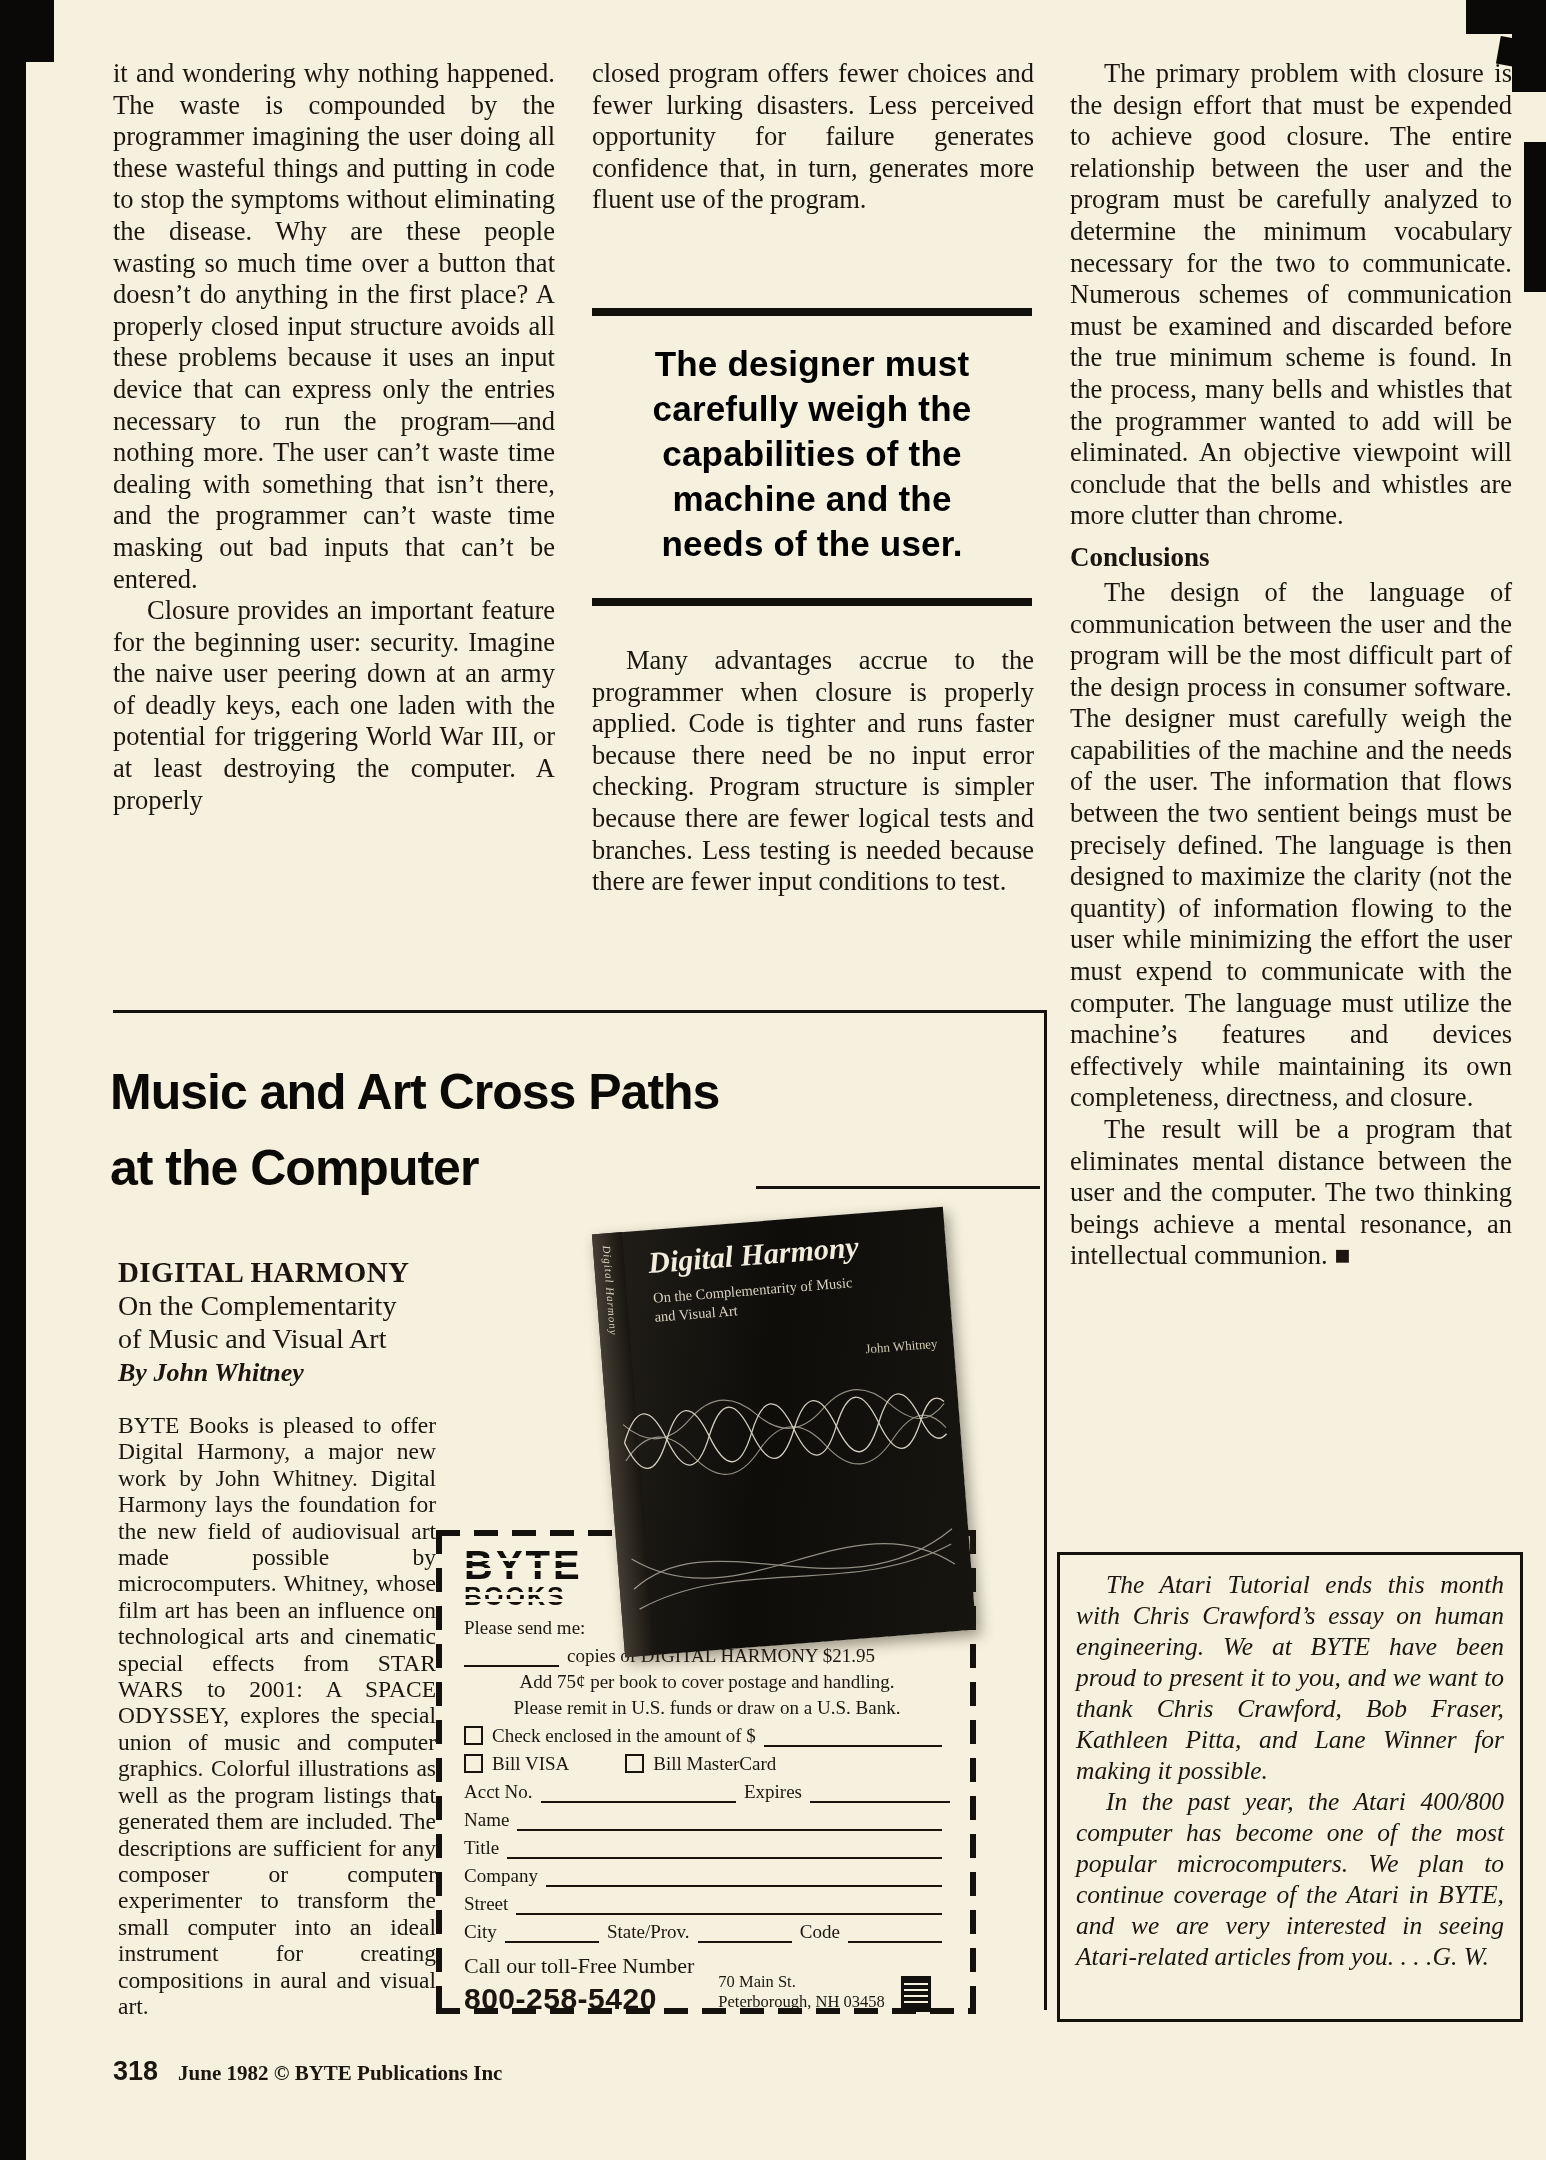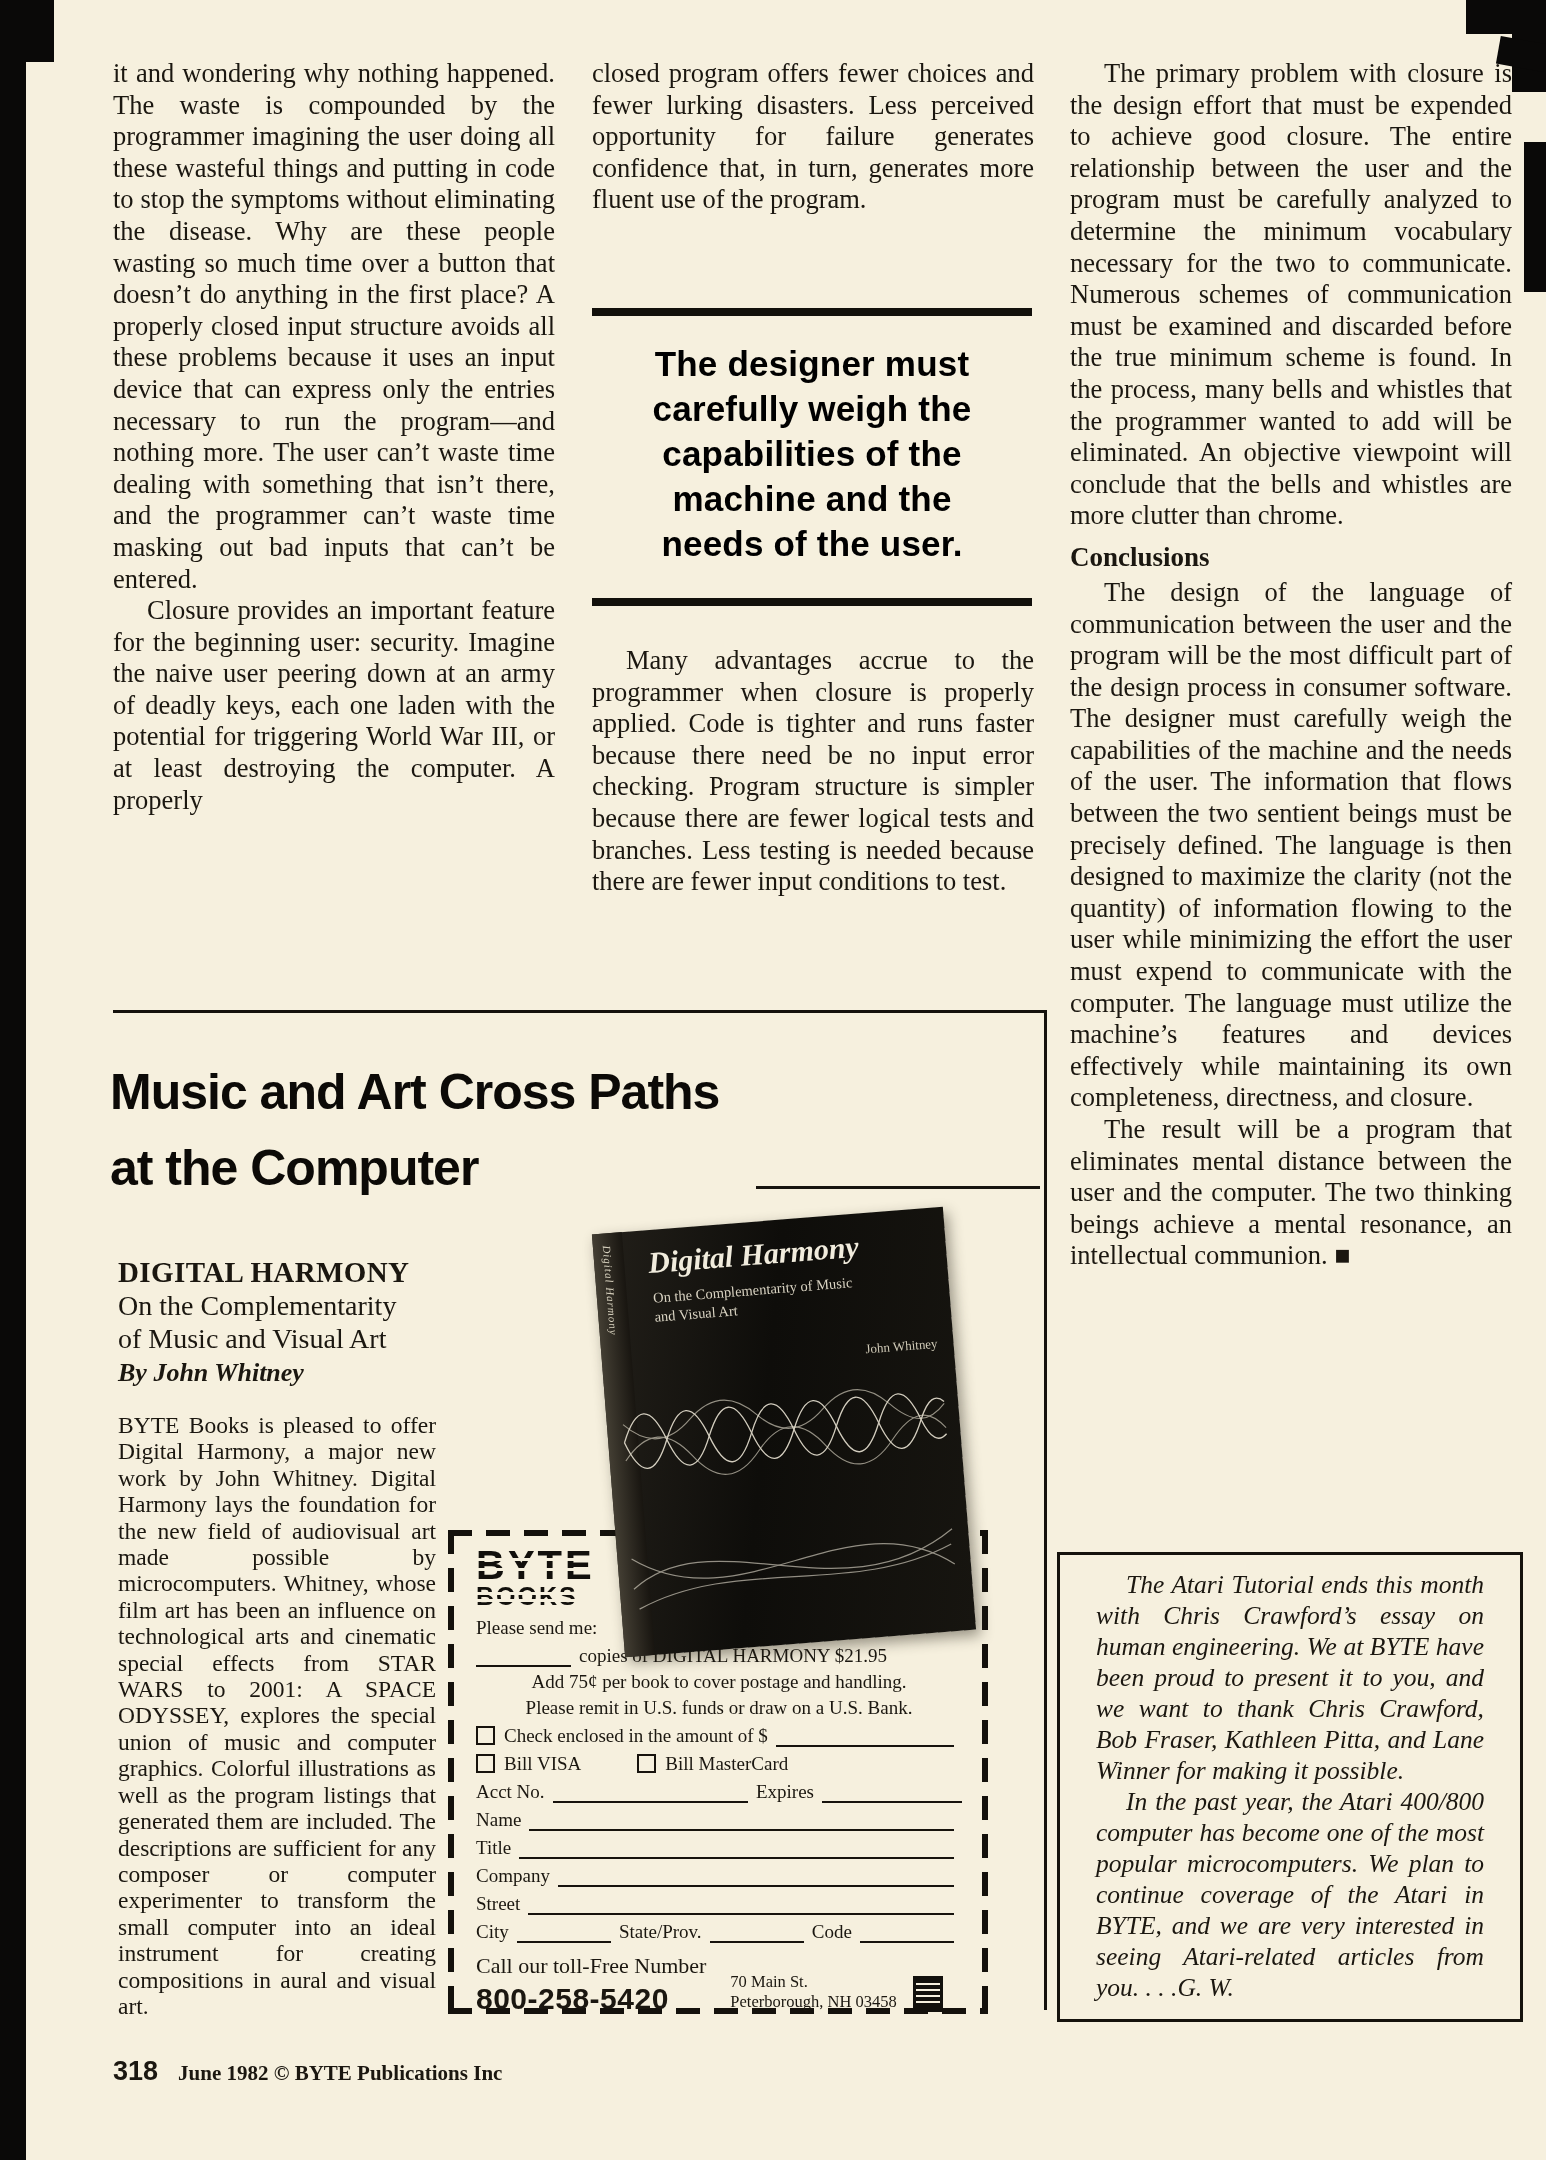--- a/index.html
+++ b/index.html
@@ -49,21 +49,21 @@
   .spine{position:absolute;left:0;top:0;bottom:0;width:30px;background:linear-gradient(90deg,#433e33,#181510);}
   .spine span{writing-mode:vertical-rl;font-size:11px;font-style:italic;color:#d6d0bd;letter-spacing:1px;padding:12px 0 0 8px;display:block;}
   .bk-title{position:absolute;left:54px;top:16px;font-size:30px;font-style:italic;font-weight:bold;color:#f1ecdd;}
   .bk-sub{position:absolute;left:56px;font-size:14.5px;color:#d9d3c2;}
   .bk-sub1{top:60px;}
   .bk-sub2{top:79px;}
   .bk-author{position:absolute;right:16px;top:128px;font-size:13px;color:#cfc9b6;}
   .bk-waves{position:absolute;left:8px;top:128px;width:334px;height:286px;}
 
   
-  .coupon{position:absolute;left:448px;top:1530px;width:540px;height:484px;z-index:4;}
+  .coupon{position:absolute;left:436px;top:1530px;width:540px;height:484px;z-index:4;}
   .cp-top{position:absolute;left:0;top:0;right:0;height:6px;background:repeating-linear-gradient(90deg,#14110c 0 24px,transparent 24px 38px);}
   .cp-bottom{position:absolute;left:0;bottom:0;right:0;height:6px;background:repeating-linear-gradient(90deg,#14110c 0 24px,transparent 24px 38px);}
   .cp-left{position:absolute;left:0;top:0;bottom:0;width:6px;background:repeating-linear-gradient(180deg,#14110c 0 24px,transparent 24px 38px);}
   .cp-right{position:absolute;right:0;top:0;bottom:0;width:6px;background:repeating-linear-gradient(180deg,#14110c 0 24px,transparent 24px 38px);}
   .cp-inner{position:absolute;inset:6px;padding:10px 20px 8px 22px;font-size:19px;}
   .logo{line-height:1;margin-bottom:8px;}
   .lw{display:block;position:relative;width:max-content;font-family:"Liberation Sans","DejaVu Sans",sans-serif;font-weight:bold;color:#12100c;}
   .lw::before,.lw::after{content:"";position:absolute;left:-1px;right:-1px;height:3px;background:#f6f0de;}
   .lw::before{top:32%;}
   .lw::after{top:58%;}
@@ -80,21 +80,21 @@
   .sp56{display:inline-block;width:56px;}
   .cp-phone{display:flex;align-items:flex-end;margin-top:10px;}
   .call{font-size:22px;}
   .phnum{font-family:"Liberation Sans","DejaVu Sans",sans-serif;font-weight:bold;font-size:30px;letter-spacing:0.5px;margin-top:3px;}
   .ph-addr{font-size:16.5px;line-height:19.5px;margin-left:24px;margin-bottom:5px;}
   .mini-logo{position:relative;width:30px;height:36px;background:#12100c;margin-left:16px;margin-bottom:4px;flex:0 0 auto;}
   .mini-logo::before{content:"";position:absolute;left:3px;right:3px;top:7px;height:2px;background:#f6f0de;
     box-shadow:0 6px 0 #f6f0de,0 12px 0 #f6f0de,0 18px 0 #f6f0de;}
 
   
-  .note{position:absolute;left:1057px;top:1552px;width:466px;height:470px;border:3px solid #15120c;padding:14px 36px;box-sizing:border-box;
+  .note{position:absolute;left:1057px;top:1552px;width:466px;height:470px;border:3px solid #15120c;padding:14px 16px;box-sizing:border-box;
     font-style:italic;font-size:25.5px;line-height:31px;text-align:justify;}
   .np{margin:0;text-indent:30px;}
 
   
   .footer{position:absolute;left:113px;top:2056px;display:flex;align-items:baseline;}
   .folio{font-family:"Liberation Sans","DejaVu Sans",sans-serif;font-weight:bold;font-size:27px;}
   .imprint{margin-left:20px;font-size:21px;font-weight:bold;}
 </style>
 </head>
 <body>

